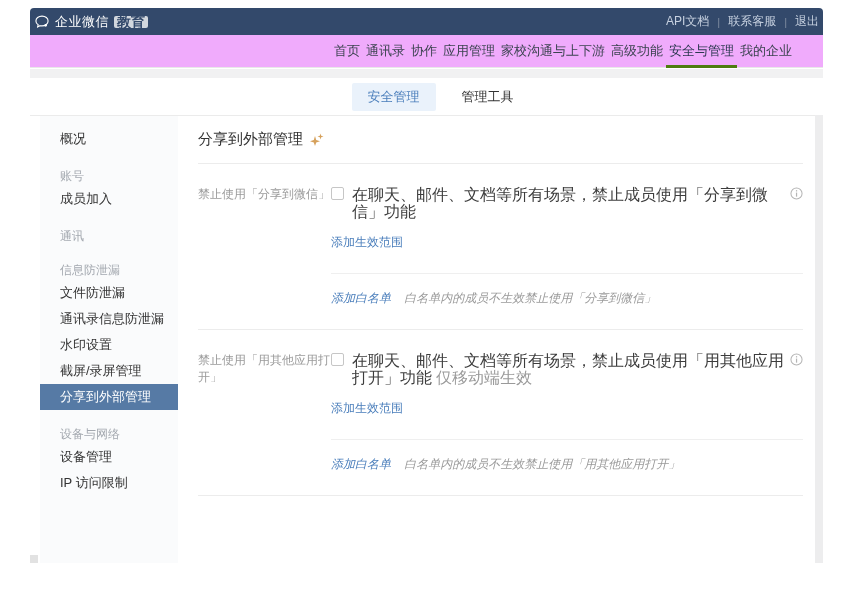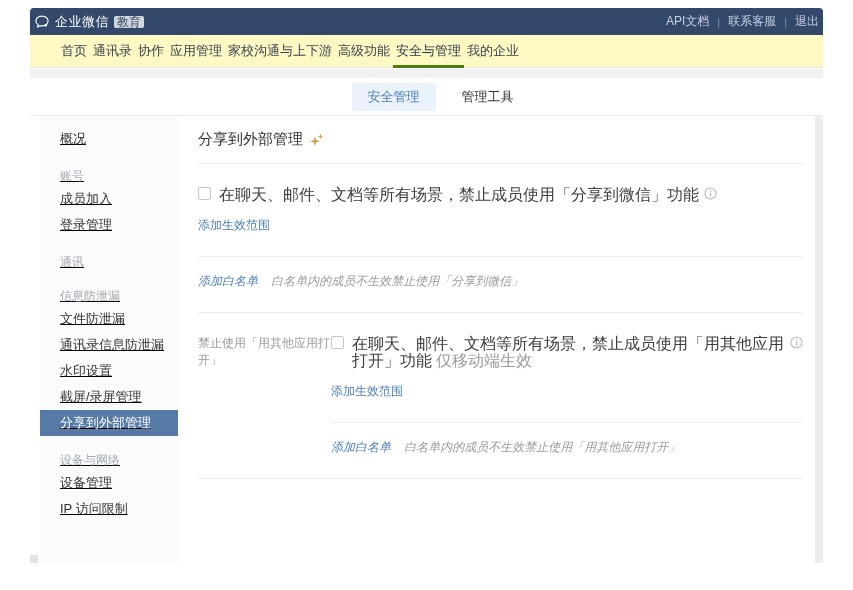--- a/index.html
+++ b/index.html
@@ -6,49 +6,49 @@
   body{font-family:"Liberation Sans","DejaVu Sans",sans-serif;-webkit-font-smoothing:antialiased;}
   #stage{position:relative;width:853px;height:590px;background:#fff;overflow:hidden;}
 
   
   .topbar{position:absolute;left:30px;top:8px;width:793px;height:27px;background:#33496b;
     border-radius:4px 4px 0 0;display:flex;align-items:center;justify-content:space-between;
     padding:0 4px;box-sizing:border-box;}
   .brand{display:flex;align-items:center;gap:5px;}
   .brand .logo-svg{display:block;}
   .brand .brand-name{color:#fff;font-size:13px;letter-spacing:.5px;}
-  .brand .badge{background:rgba(255,255,255,.78);color:#33496b;font-size:12px;line-height:12px;
-    padding:0 3px;border-radius:2px;font-weight:normal;}
+  .brand .badge{background:rgba(255,255,255,.78);color:#33496b;font-size:14px;line-height:12px;
+    padding:0 3px;border-radius:2px;font-weight:bold;}
   .top-links{display:flex;align-items:center;gap:8px;color:#c7d1e0;font-size:12px;}
   .top-links .tlink{cursor:pointer;}
   .top-links .sep{color:rgba(255,255,255,.35);font-size:11px;}
 
   
-  .navbar{position:absolute;left:30px;top:35px;width:793px;height:33px;background:#fef9c3;
-    border-bottom:1px solid #e8e8e8;display:flex;justify-content:flex-start;
+  .navbar{position:absolute;left:30px;top:35px;width:793px;height:33px;background:#f0abfc;
+    border-bottom:1px solid #e8e8e8;display:flex;justify-content:flex-end;
     padding:0 28px;box-sizing:border-box;}
   .nav-item{font-size:13px;color:#3b4350;line-height:31px;height:33px;box-sizing:border-box;
     cursor:pointer;padding:0 3px;white-space:nowrap;}
   .nav-item.active{border-bottom:3px solid #4d7c0f;color:#2b3850;}
 
   .gray-band{position:absolute;left:30px;top:69px;width:793px;height:9px;background:#f1f1f2;}
 
   
   .card{position:absolute;left:30px;top:78px;width:793px;height:485px;background:#fff;}
   .tabs-row{height:37px;border-bottom:1px solid #ebebeb;display:flex;justify-content:center;
     align-items:center;}
   .tab{font-size:13px;padding:5px 16px;cursor:pointer;color:#333;border-radius:2px;margin-left:28px;}
   .tab.active{background:#eaf2fb;color:#4a7ebb;}
   .tab + .tab{margin-left:10px;}
 
   .body-row{display:flex;height:447px;}
 
   
   .sidebar{margin-left:10px;width:138px;background:#fafbfc;padding-top:10px;box-sizing:border-box;
-    flex:0 0 138px;text-decoration:underline;}
+    flex:0 0 138px;}
   .side-item{height:26px;line-height:26px;padding-left:20px;font-size:13px;color:#333;
     cursor:pointer;white-space:nowrap;}
   .side-group{margin-top:14px;height:20px;line-height:20px;padding-left:20px;font-size:12px;
     color:#a3a8af;white-space:nowrap;}
   .side-item.selected{background:#567aa5;color:#fff;}
 
   
   .content{flex:1;padding-left:20px;padding-right:20px;position:relative;box-sizing:border-box;}
   .page-title-row{margin-top:14px;display:flex;align-items:center;gap:6px;}
   .page-title{font-size:15px;color:#333;}
@@ -115,21 +115,20 @@
       <div class="tab active">安全管理</div>
       <div class="tab">管理工具</div>
     </div>
 
     <div class="body-row">
 
       <div class="sidebar">
         <div class="side-item">概况</div>
         <div class="side-group">账号</div>
         <div class="side-item">成员加入</div>
-        <div class="side-item">登录管理</div>
         <div class="side-group">通讯</div>
         <div class="side-group">信息防泄漏</div>
         <div class="side-item">文件防泄漏</div>
         <div class="side-item">通讯录信息防泄漏</div>
         <div class="side-item">水印设置</div>
         <div class="side-item">截屏/录屏管理</div>
         <div class="side-item selected">分享到外部管理</div>
         <div class="side-group">设备与网络</div>
         <div class="side-item">设备管理</div>
         <div class="side-item">IP 访问限制</div>
@@ -139,20 +138,21 @@
         <div class="page-title-row">
           <span class="page-title">分享到外部管理</span>
           <svg width="16" height="16" viewBox="0 0 16 16">
             <path d="M6 4 L7.2 8 L11 9.2 L7.2 10.4 L6 14 L4.8 10.4 L1 9.2 L4.8 8 Z" fill="#d6a15c"></path>
             <path d="M11.5 1.5 L12.2 3.8 L14.5 4.5 L12.2 5.2 L11.5 7.5 L10.8 5.2 L8.5 4.5 L10.8 3.8 Z" fill="#d6a15c"></path>
           </svg>
         </div>
         <div class="title-divider"></div>
 
         <div class="section">
+          <div class="sec-label">禁止使用「分享到微信」</div>
           <div class="sec-body">
             <div class="check-row">
               <span class="cb" role="checkbox" aria-checked="false"></span>
               <span>在聊天、邮件、文档等所有场景，禁止成员使用「分享到微信」功能</span>
               <svg class="iicon" width="13" height="13" viewBox="0 0 14 14">
                 <circle cx="7" cy="7" r="6" fill="none" stroke="#b5b5b5" stroke-width="1.1"></circle>
                 <rect x="6.4" y="6" width="1.3" height="4.4" fill="#b5b5b5"></rect>
                 <rect x="6.4" y="3.4" width="1.3" height="1.4" fill="#b5b5b5"></rect>
               </svg>
             </div>

